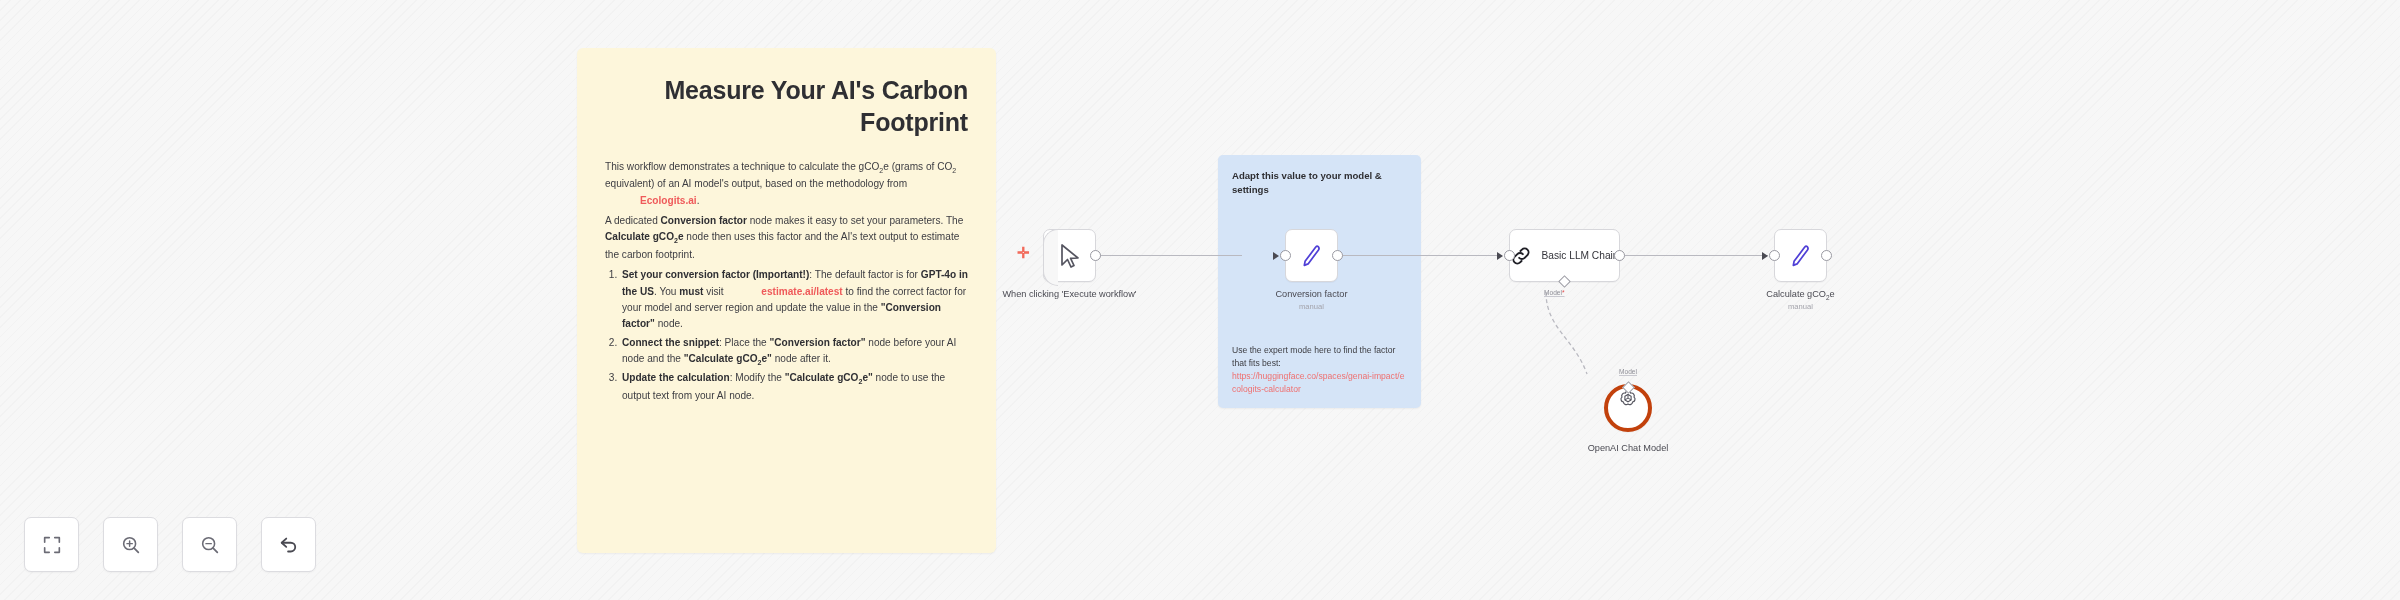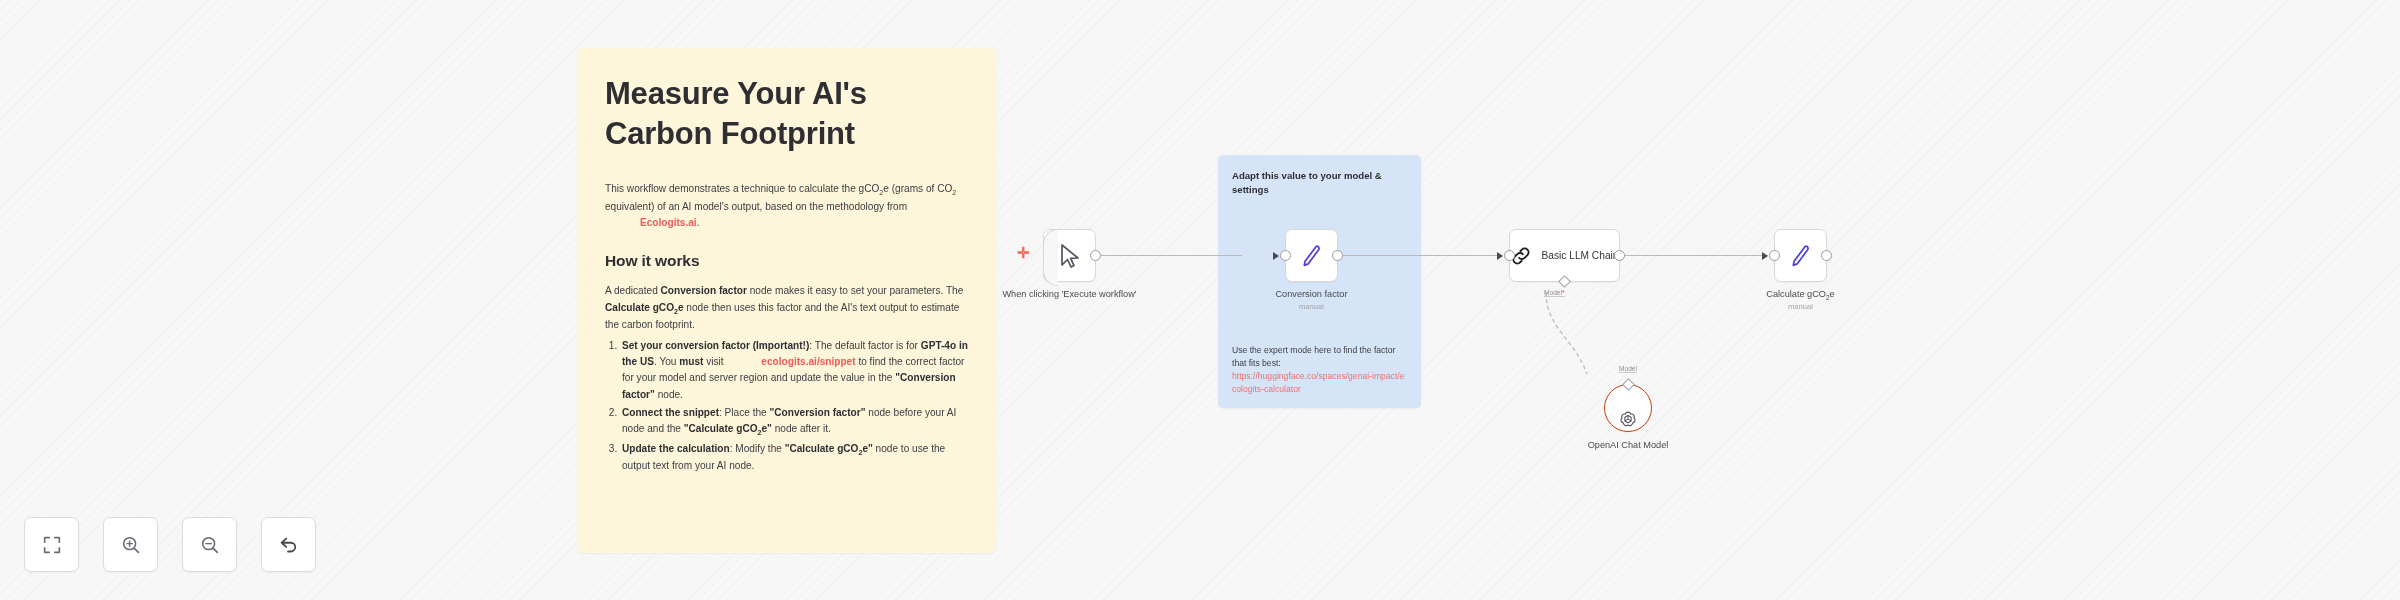--- a/index.html
+++ b/index.html
@@ -26,26 +26,27 @@
     position: absolute;
     left: 577px; top: 48px;
     width: 419px; height: 505px;
     background: #fdf6db;
     border-radius: 6px;
     padding: 26px 28px 0 28px;
     box-shadow: 0 1px 2px rgba(0,0,0,0.05);
     overflow: hidden;
   }
   .sticky-yellow h1 {
-    font-size: 31px;
+    font-size: 25px;
     line-height: 1.28;
     font-weight: 700;
     color: #2f2f33;
     letter-spacing: -0.2px;
-    margin-bottom: 28px;
+    margin-bottom: 21px;
+    text-align: right;
   }
   .sticky-yellow h2 {
     font-size: 15.5px;
     font-weight: 700;
     color: #2f2f33;
     margin: 21px 0 13px 0;
     letter-spacing: -0.1px;
   }
   .sticky-yellow p, .sticky-yellow li {
     font-size: 10.1px;
@@ -152,23 +153,23 @@
     white-space: nowrap; text-decoration: underline;
     text-decoration-color: #c9c9d0;
   }
   .req { color: #e24c4c; }
 
   
   .node-circle {
     position: absolute;
     width: 48px; height: 48px;
     background: #fff;
-    border: 1px solid #c2410c;
+    border: 4px solid #c2410c;
     border-radius: 50%;
-    display: flex; align-items: flex-end; justify-content: center;
+    display: flex; align-items: flex-start; justify-content: center;
     box-shadow: 0 1px 1px rgba(0,0,0,0.035);
   }
   .node-circle .diamond-top {
     position: absolute; width: 9px; height: 9px;
     border: 1.3px solid #9a9aa2; background: #fff;
     transform: rotate(45deg); left: 50%; margin-left: -4.5px; top: -5px;
   }
 
   
   .conn {
@@ -196,30 +197,29 @@
 
 <div id="canvas">
 
   <div class="sticky-yellow">
     <h1>Measure Your AI's Carbon Footprint</h1>
 
     <p>
       <span>This workflow demonstrates a technique to calculate the gCO</span><sub>2</sub><span>e (grams of CO</span><sub>2</sub><span> equivalent) of an AI model's output, based on the methodology from </span><a href="#">Ecologits.ai</a><span>.</span>
     </p>
 
-    <h2>How it works</h2>
 
     <p>
       <span>A dedicated </span><b>Conversion factor</b><span> node makes it easy to set your parameters. The </span><b><span>Calculate gCO</span><sub>2</sub><span>e</span></b><span> node then uses this factor and the AI's text output to estimate the carbon footprint.</span>
     </p>
 
 
     <ol>
       <li>
-        <b>Set your conversion factor (Important!)</b><span>: The default factor is for </span><b>GPT-4o in the US</b><span>. You </span><b>must</b><span> visit </span><a href="#">ecologits.ai/snippet</a><span> to find the correct factor for your model and server region and update the value in the </span><b>"Conversion factor"</b><span> node.</span>
+        <b>Set your conversion factor (Important!)</b><span>: The default factor is for </span><b>GPT-4o in the US</b><span>. You </span><b>must</b><span> visit </span><a href="#">estimate.ai/latest</a><span> to find the correct factor for your model and server region and update the value in the </span><b>"Conversion factor"</b><span> node.</span>
       </li>
       <li>
         <b>Connect the snippet</b><span>: Place the </span><b>"Conversion factor"</b><span> node before your AI node and the </span><b><span>"Calculate gCO</span><sub>2</sub><span>e"</span></b><span> node after it.</span>
       </li>
       <li>
         <b>Update the calculation</b><span>: Modify the </span><b><span>"Calculate gCO</span><sub>2</sub><span>e"</span></b><span> node to use the output text from your AI node.</span>
       </li>
     </ol>
 
   </div>

